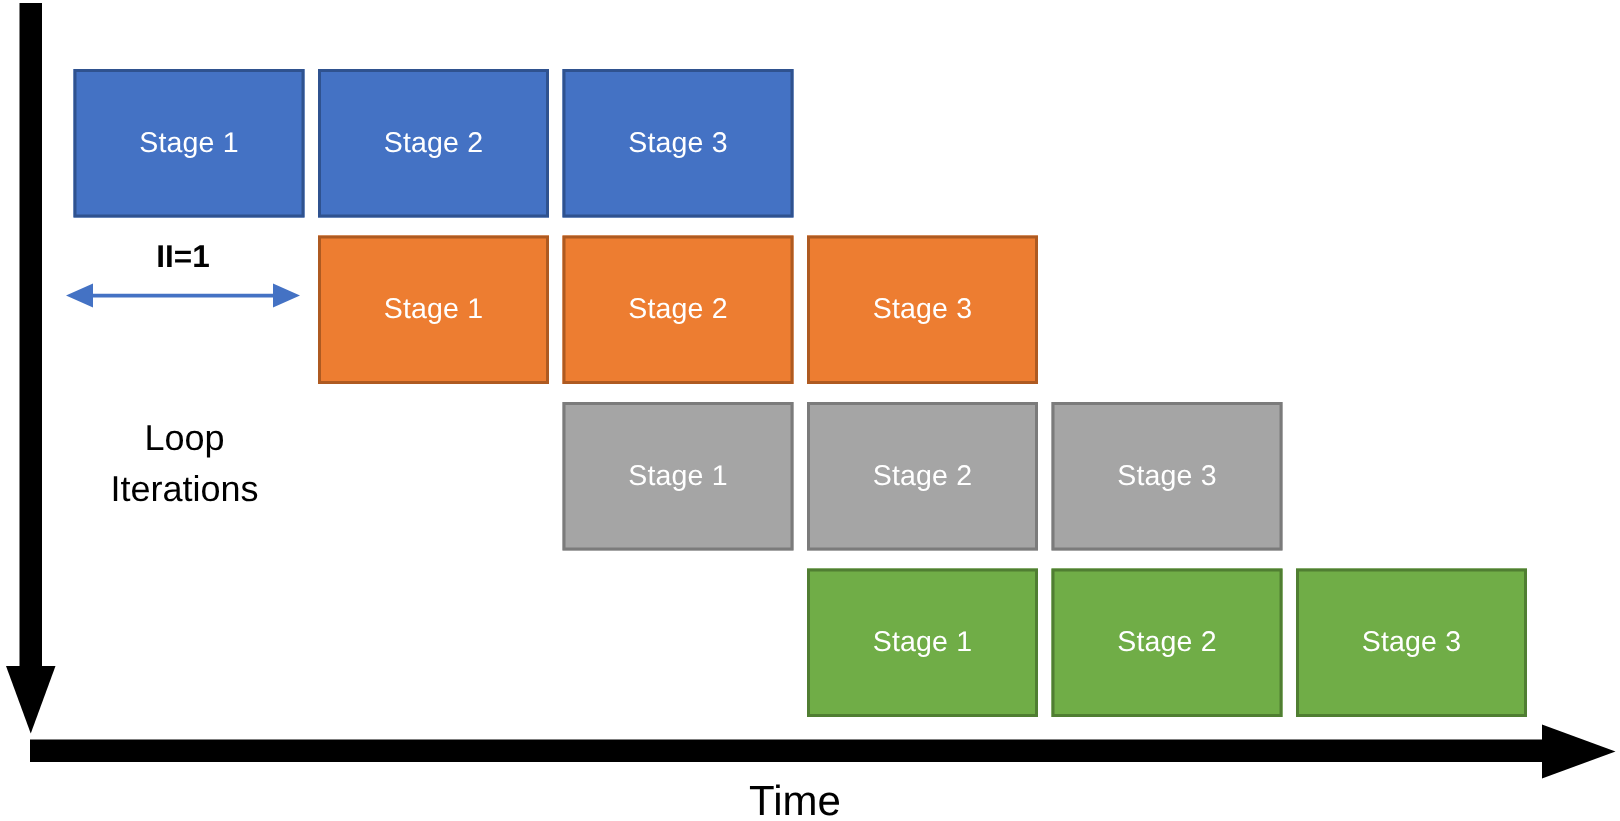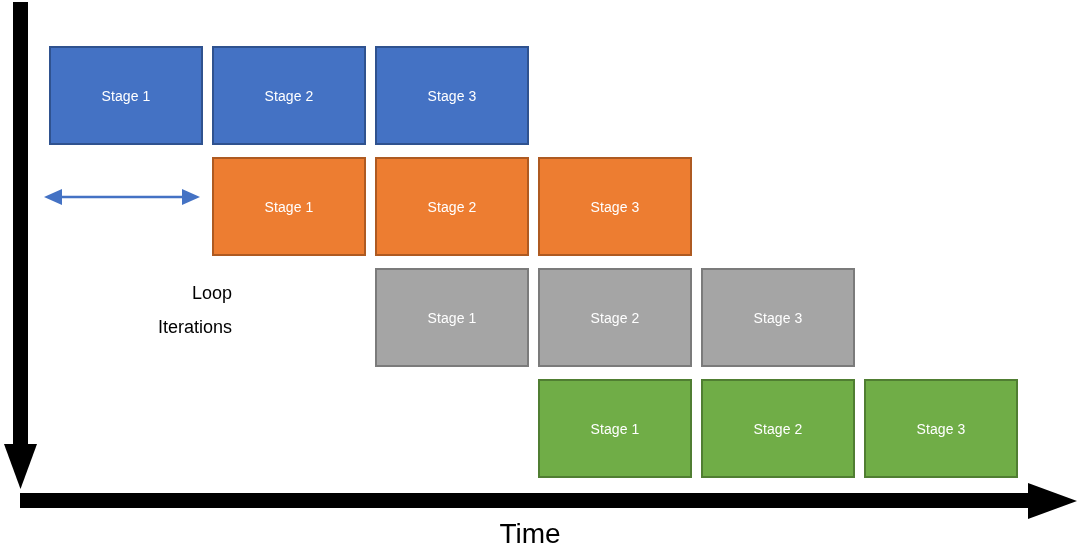--- a/index.html
+++ b/index.html
@@ -19,21 +19,21 @@
   }
 
   
   .stage-box {
     position: absolute;
     box-sizing: border-box;
     display: flex;
     align-items: center;
     justify-content: center;
     color: #ffffff;
-    font-size: 14px;
+    font-size: 19px;
     font-family: "Liberation Sans", sans-serif;
     line-height: 1;
     letter-spacing: 0.1px;
   }
   .stage-box.blue   { background: #4472c4; border: 2px solid #2f528f; }
   .stage-box.orange { background: #ed7d31; border: 2px solid #ae5a21; }
   .stage-box.gray   { background: #a5a5a5; border: 2px solid #7b7b7b; }
   .stage-box.green  { background: #70ad47; border: 2px solid #507e32; }
 
   
@@ -73,25 +73,25 @@
   }
   #ii-label {
     left: 49px;
     top: 160px;
     width: 146px;
     text-align: center;
     font-size: 21px;
     font-weight: bold;
   }
   #loop-iterations-label {
-    left: 46px;
+    left: 30px;
     top: 276px;
     width: 186px;
-    text-align: right;
-    font-size: 18px;
+    text-align: center;
+    font-size: 24px;
     line-height: 34px;
     white-space: pre-line;
   }
   #time-label {
     left: 430px;
     top: 518px;
     width: 200px;
     text-align: center;
     font-size: 28px;
   }
@@ -120,20 +120,21 @@
   <div class="stage-box orange" style="left:538px; top:157px; width:154px; height:99px;">Stage 3</div>
 
   <div class="stage-box gray" style="left:375px; top:268px; width:154px; height:99px;">Stage 1</div>
   <div class="stage-box gray" style="left:538px; top:268px; width:154px; height:99px;">Stage 2</div>
   <div class="stage-box gray" style="left:701px; top:268px; width:154px; height:99px;">Stage 3</div>
 
   <div class="stage-box green" style="left:538px; top:379px; width:154px; height:99px;">Stage 1</div>
   <div class="stage-box green" style="left:701px; top:379px; width:154px; height:99px;">Stage 2</div>
   <div class="stage-box green" style="left:864px; top:379px; width:154px; height:99px;">Stage 3</div>
 
+  <div class="label" id="ii-label">II=1</div>
 
   <svg id="ii-arrow" viewBox="0 0 156 22" width="156" height="22" aria-hidden="true">
     <line x1="14" y1="11" x2="142" y2="11" stroke="#4472c4" stroke-width="2.5"></line>
     <polygon points="0,11 18,3 18,19" fill="#4472c4"></polygon>
     <polygon points="156,11 138,3 138,19" fill="#4472c4"></polygon>
   </svg>
 
   <div class="label" id="loop-iterations-label">Loop
 Iterations</div>
 

